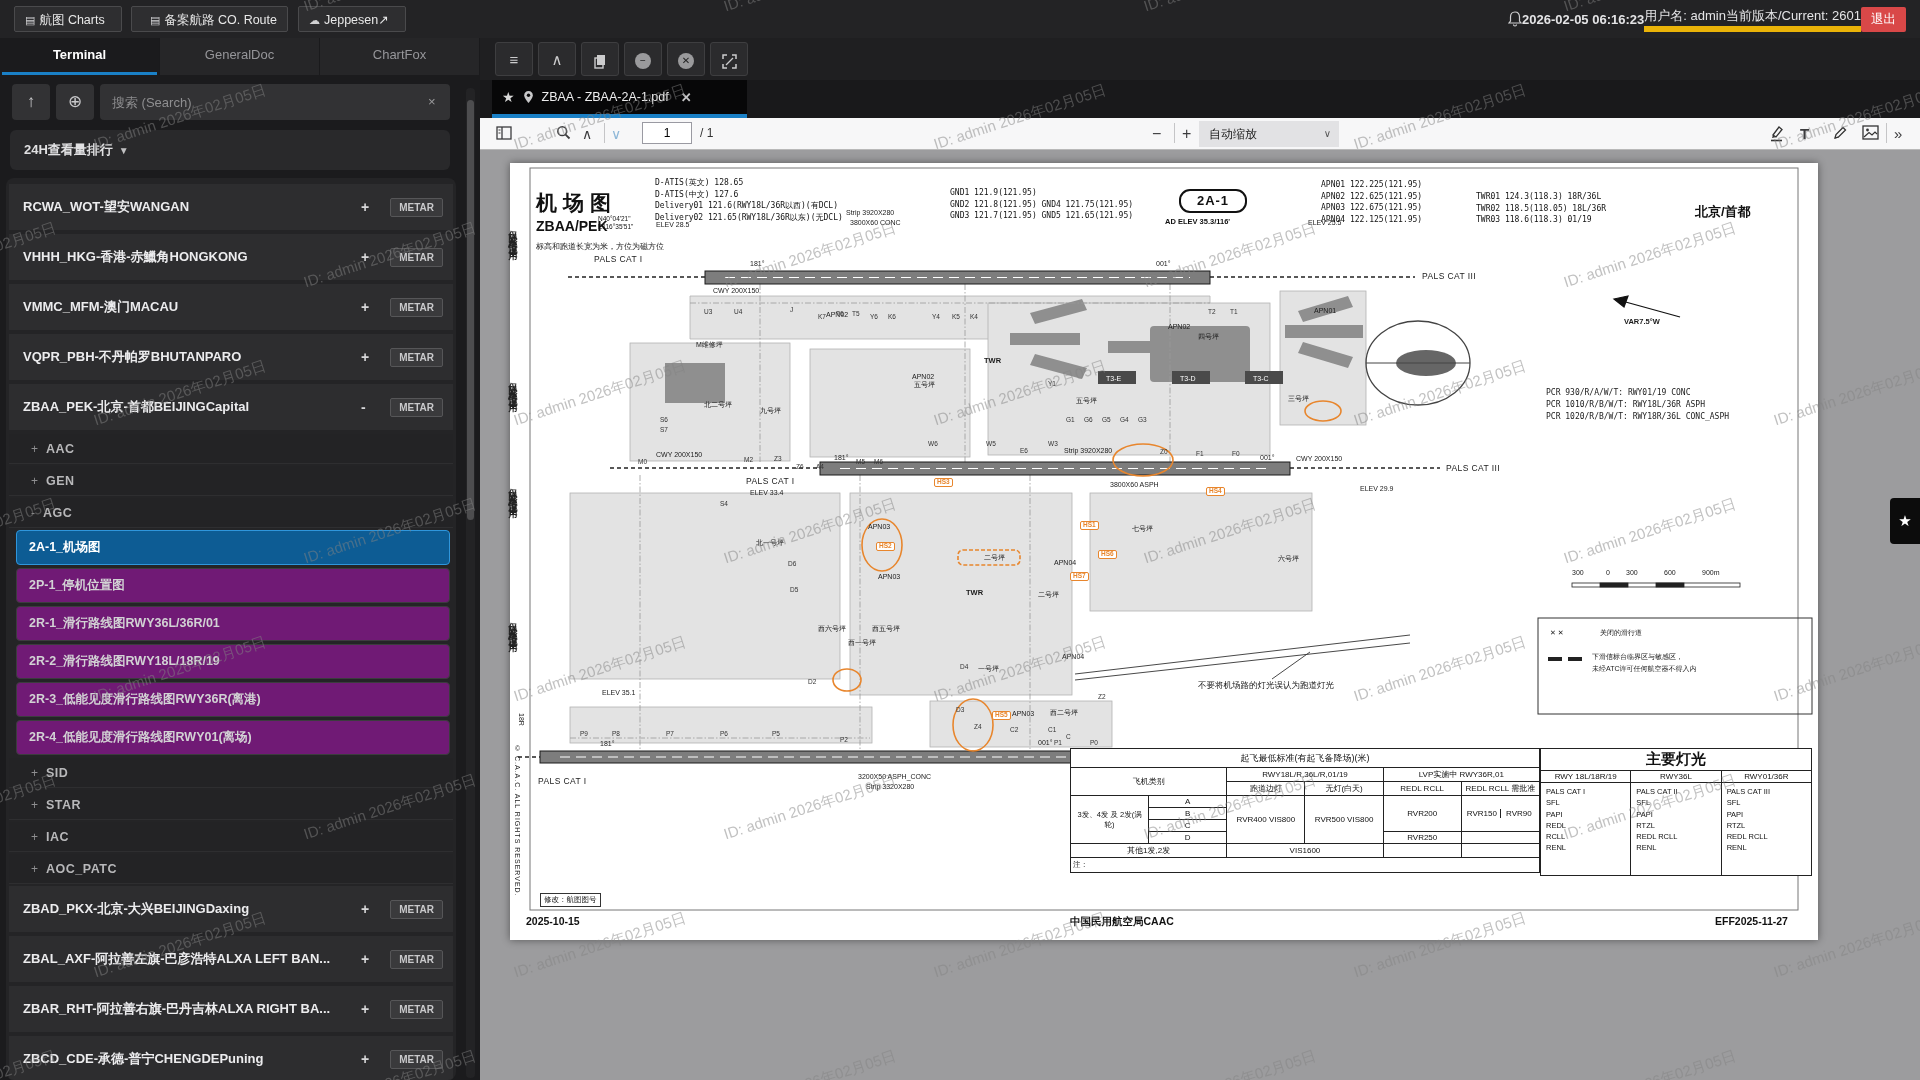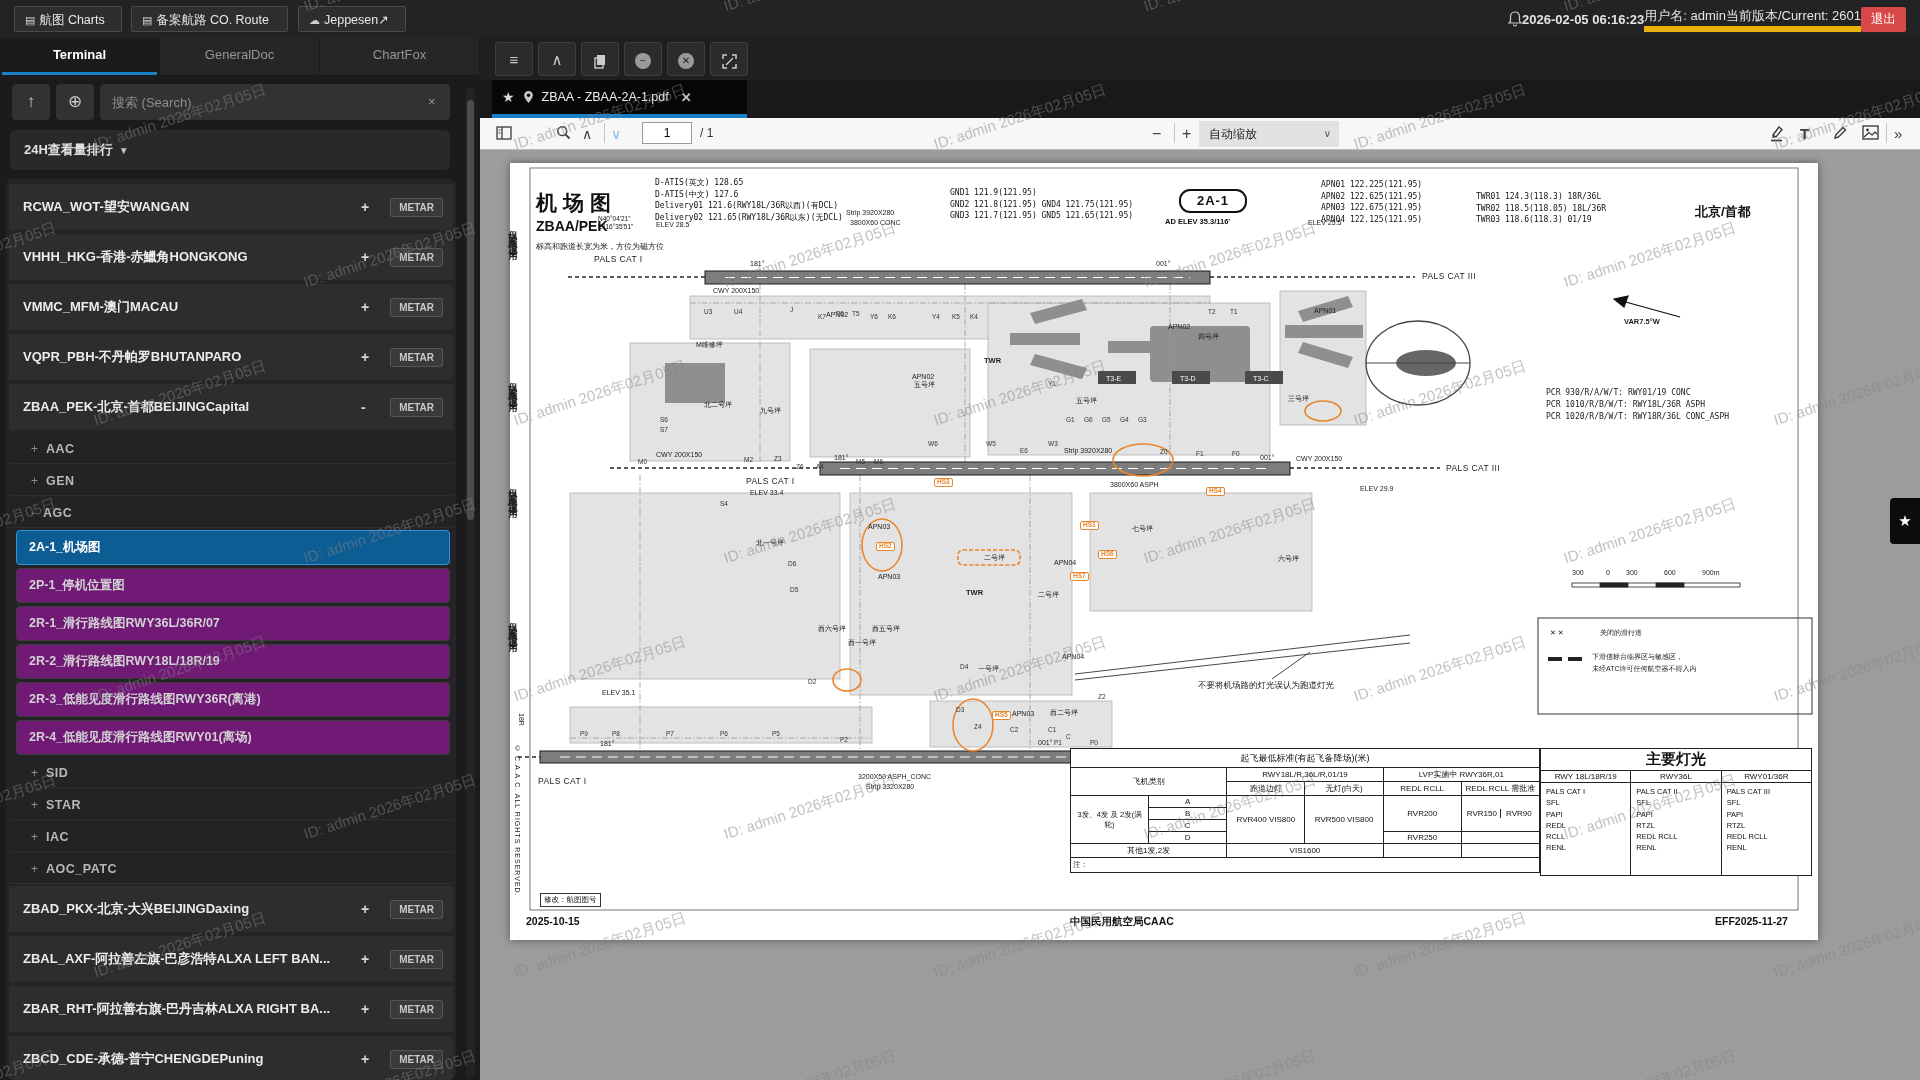--- a/index.html
+++ b/index.html
@@ -128,21 +128,21 @@
 </style>
 </head>
 <body>
 
 <div id="app">
 
   <div id="topbar">
     <div class="tb-btn" style="left:14px;width:108px;">
       <span class="bico">▤</span><span>航图 Charts</span>
     </div>
-    <div class="tb-btn" style="left:131px;width:157px;">
+    <div class="tb-btn" style="left:131px;width:157px;text-align:right;">
       <span class="bico">▤</span><span>备案航路 CO. Route</span>
     </div>
     <div class="tb-btn" style="left:298px;width:108px;">
       <span class="bico">☁</span><span>Jeppesen↗</span>
     </div>
     <div id="tb-right">
       <svg id="bell" viewBox="0 0 14 16">
         <path d="M7 1 C4 1 2.5 3 2.5 6 L2.5 10 L1 12 L13 12 L11.5 10 L11.5 6 C11.5 3 10 1 7 1 Z" fill="none" stroke="#cfcfd1" stroke-width="1.2"></path>
         <path d="M5.5 13.5 a1.5 1.5 0 0 0 3 0" fill="none" stroke="#cfcfd1" stroke-width="1.2"></path>
       </svg>
@@ -206,21 +206,21 @@
           <span class="grp-toggle">-</span>
           <span class="grp-label">AGC</span>
         </div>
         <div class="chart-row selected">
           <span>2A-1_机场图</span>
         </div>
         <div class="chart-row">
           <span>2P-1_停机位置图</span>
         </div>
         <div class="chart-row">
-          <span>2R-1_滑行路线图RWY36L/36R/07</span>
+          <span>2R-1_滑行路线图RWY36L/36R/01</span>
         </div>
         <div class="chart-row">
           <span>2R-2_滑行路线图RWY18L/18R/19</span>
         </div>
         <div class="chart-row">
           <span>2R-3_低能见度滑行路线图RWY36R(离港)</span>
         </div>
         <div class="chart-row">
           <span>2R-4_低能见度滑行路线图RWY01(离场)</span>
         </div>

